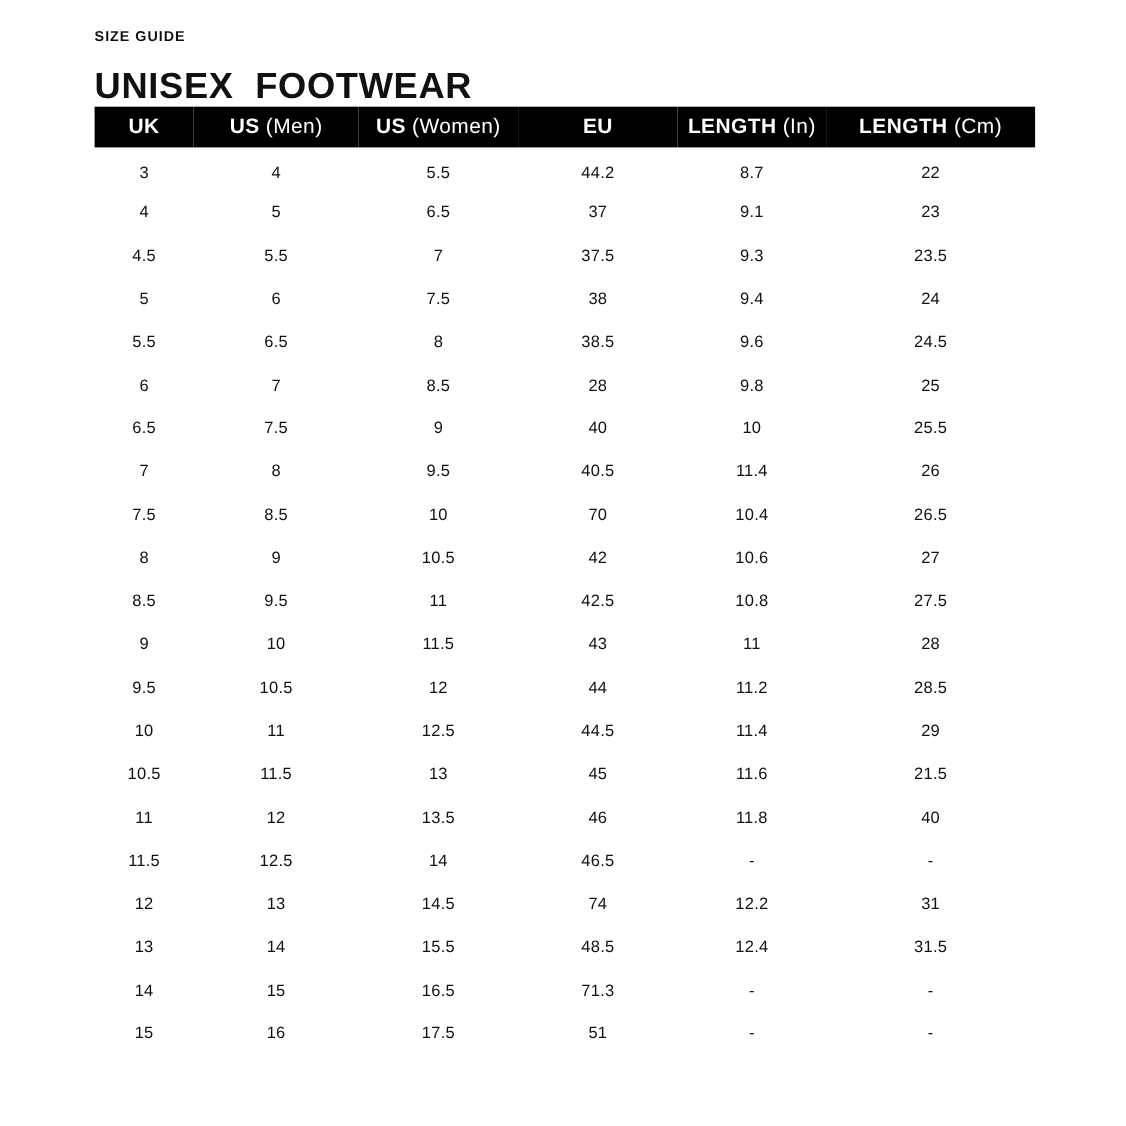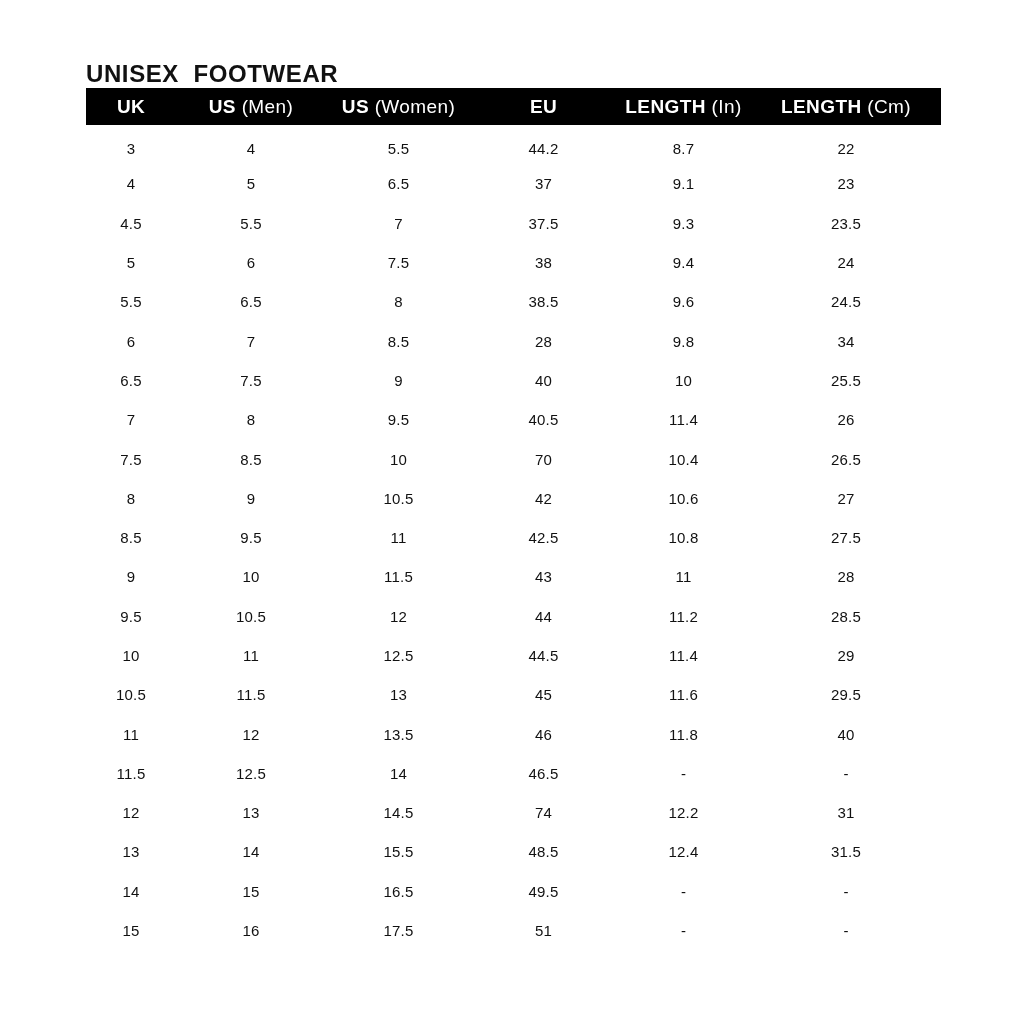--- a/index.html
+++ b/index.html
@@ -20,22 +20,22 @@
   .page {
     padding: 25px 83px 0 86px;
   }
   .eyebrow {
     font-size: 13px;
     font-weight: 700;
     letter-spacing: 0.9px;
     color: #111111;
   }
   .title {
-    margin-top: 35px;
-    font-size: 24px;
+    margin-top: 19px;
+    font-size: 33px;
     font-weight: 700;
     letter-spacing: 0.6px;
     white-space: pre;
     color: #111111;
   }
   table.size-table {
     width: 855px;
     table-layout: fixed;
     border-collapse: collapse;
   }
@@ -68,20 +68,21 @@
   col.c-us-men    { width: 150px; }
   col.c-us-women  { width: 145px; }
   col.c-eu        { width: 145px; }
   col.c-length-in { width: 135px; }
   col.c-length-cm { width: 190px; }
 </style>
 </head>
 <body>
 
 <div class="page">
+  <div class="eyebrow">SIZE GUIDE</div>
   <h1 class="title">UNISEX  FOOTWEAR</h1>
 
   <table class="size-table">
     <colgroup>
       <col class="c-uk">
       <col class="c-us-men">
       <col class="c-us-women">
       <col class="c-eu">
       <col class="c-length-in">
       <col class="c-length-cm">
@@ -136,21 +137,21 @@
           <td>38.5</td>
           <td>9.6</td>
           <td>24.5</td>
         </tr>
         <tr>
           <td>6</td>
           <td>7</td>
           <td>8.5</td>
           <td>28</td>
           <td>9.8</td>
-          <td>34</td>
+          <td>25</td>
         </tr>
         <tr>
           <td>6.5</td>
           <td>7.5</td>
           <td>9</td>
           <td>40</td>
           <td>10</td>
           <td>25.5</td>
         </tr>
         <tr>
@@ -208,21 +209,21 @@
           <td>44.5</td>
           <td>11.4</td>
           <td>29</td>
         </tr>
         <tr>
           <td>10.5</td>
           <td>11.5</td>
           <td>13</td>
           <td>45</td>
           <td>11.6</td>
-          <td>29.5</td>
+          <td>21.5</td>
         </tr>
         <tr>
           <td>11</td>
           <td>12</td>
           <td>13.5</td>
           <td>46</td>
           <td>11.8</td>
           <td>40</td>
         </tr>
         <tr>
@@ -246,21 +247,21 @@
           <td>14</td>
           <td>15.5</td>
           <td>48.5</td>
           <td>12.4</td>
           <td>31.5</td>
         </tr>
         <tr>
           <td>14</td>
           <td>15</td>
           <td>16.5</td>
-          <td>49.5</td>
+          <td>71.3</td>
           <td>-</td>
           <td>-</td>
         </tr>
         <tr>
           <td>15</td>
           <td>16</td>
           <td>17.5</td>
           <td>51</td>
           <td>-</td>
           <td>-</td>

